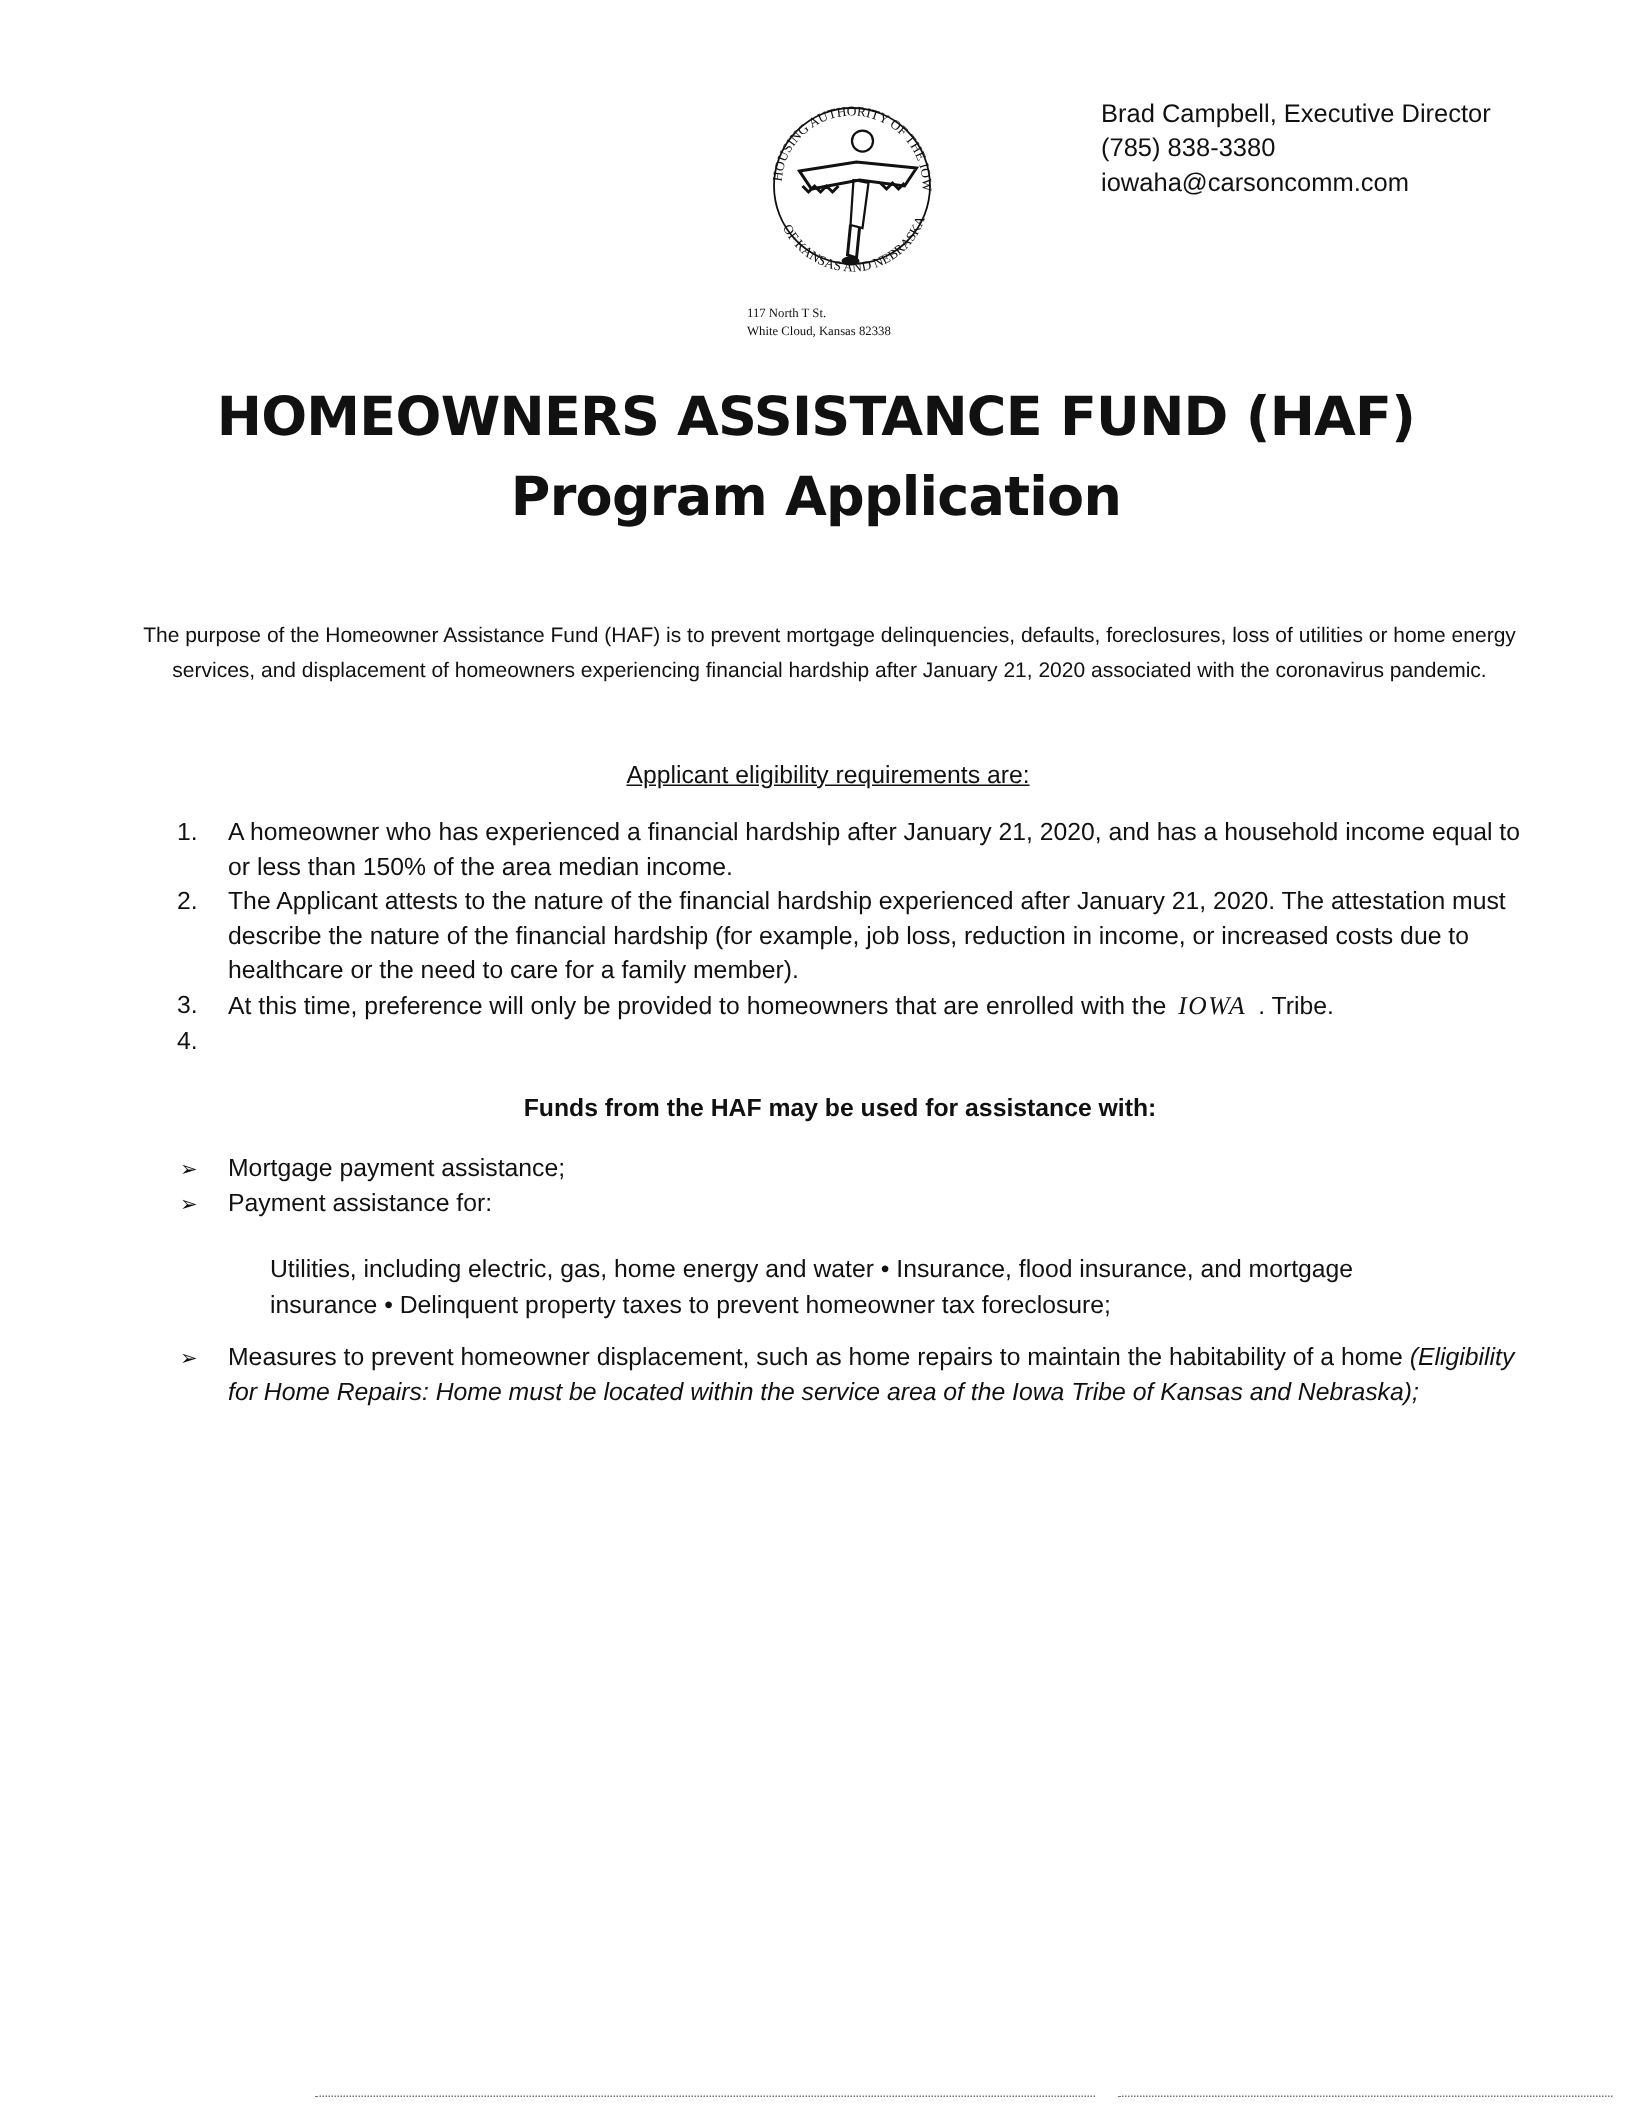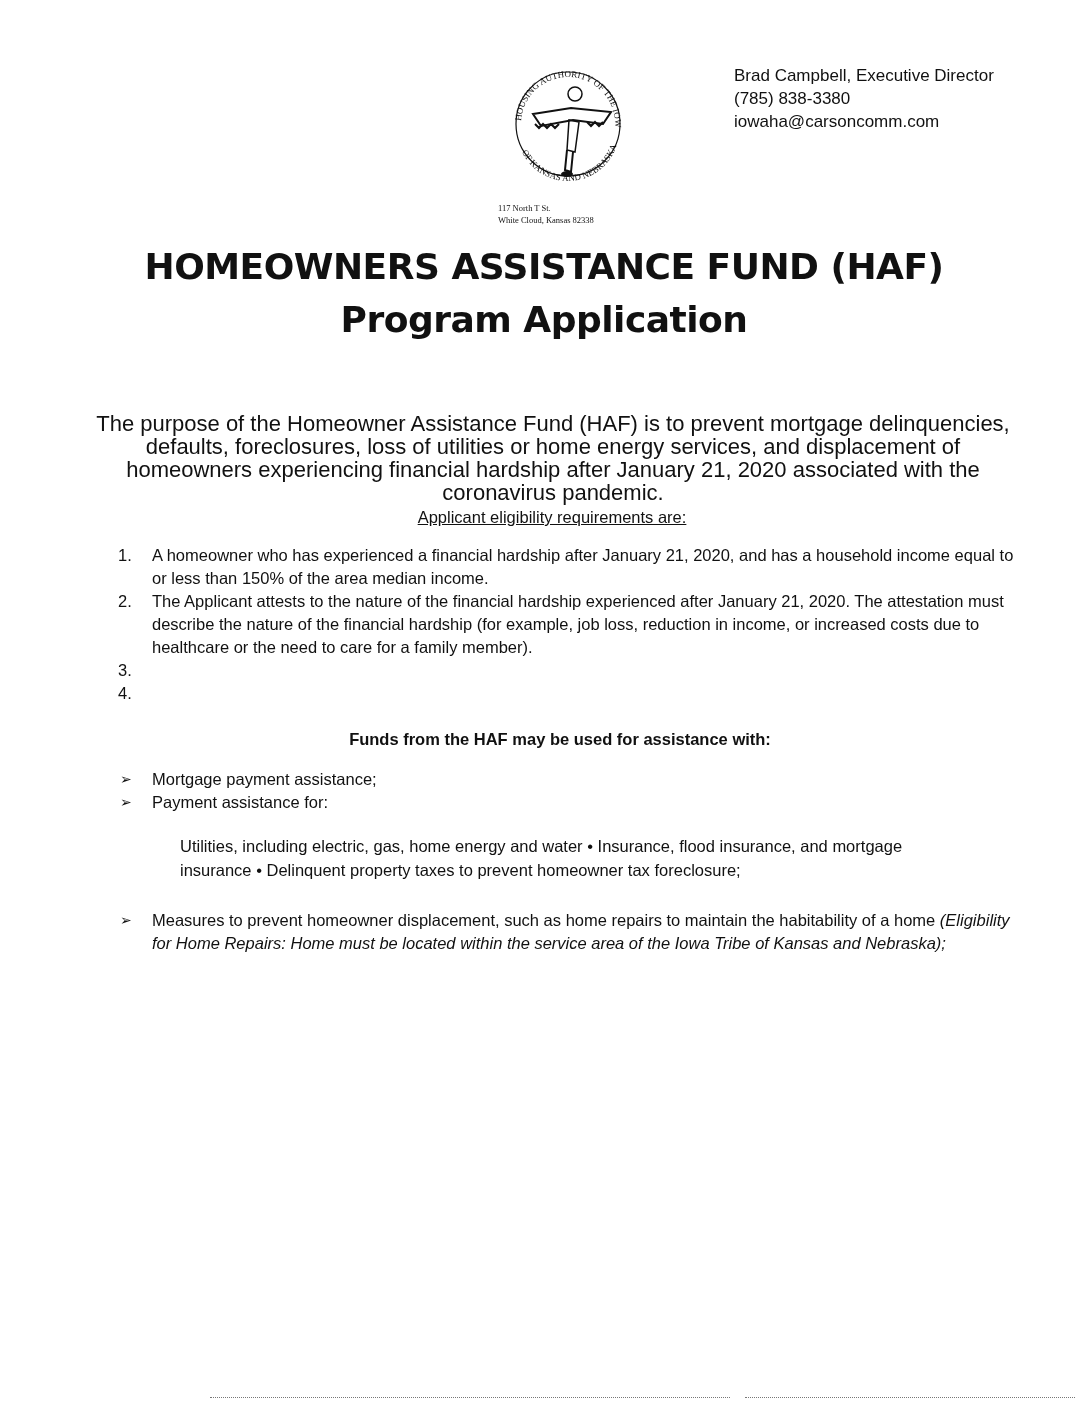--- a/index.html
+++ b/index.html
@@ -2,31 +2,31 @@
 <html><head>
 <meta charset="utf-8">
 <style>
   html, body { margin:0; padding:0; background:#ffffff; }
   body { width:1088px; height:1408px; position:relative; overflow:hidden; color:#111; font-family:"Liberation Sans", sans-serif; }
   .abs { position:absolute; }
   #logo { left:498px; top:52px; width:150px; height:180px; }
   #logo svg { width:130px; height:150px; display:block; margin-left:5px; }
   .addr { font-family:"Liberation Serif", serif; font-size:8.5px; text-align:left; width:150px; line-height:12px; }
   #contact { left:734px; top:64px; font-size:17px; line-height:23px; }
-  #title { left:0; width:1088px; top:240px; text-align:center; font-family:"DejaVu Sans", sans-serif; font-weight:bold; font-size:36px; line-height:53px; letter-spacing:-0.5px; }
-  #purpose { left:88px; width:930px; top:412px; text-align:center; font-size:22px; line-height:23px; }
+  #title { left:0; width:1088px; top:252px; text-align:center; font-family:"DejaVu Sans", sans-serif; font-weight:bold; font-size:36px; line-height:53px; letter-spacing:-0.5px; }
+  #purpose { left:88px; width:930px; top:412px; text-align:center; font-size:14px; line-height:23px; }
   #elig-heading { left:0; width:1104px; top:508px; text-align:center; font-size:16.5px; text-decoration:underline; }
   #elig-list { left:118px; top:544px; width:900px; font-size:16.5px; line-height:23px; }
   .li { display:flex; }
   .num { width:34px; flex:none; }
   .hand { font-family:"Liberation Serif", serif; font-style:italic; font-size:17px; margin:0 8px; letter-spacing:1px; }
   #funds-heading { left:0; width:1120px; top:730px; text-align:center; font-weight:bold; font-size:16.5px; }
   #funds-list { left:120px; top:768px; width:900px; font-size:16.5px; line-height:23px; }
   .arrow { width:32px; flex:none; font-size:14px; }
-  .sub { margin-left:60px; margin-top:20px; margin-bottom:27px; width:780px; line-height:24px; }
+  .sub { margin-left:60px; margin-top:20px; margin-bottom:12px; width:780px; line-height:24px; }
   .ital { font-style:italic; }
   .footer-dots { top:1397px; height:2px; border-top:1px dotted #777; }
 </style>
 </head>
 <body>
 
 <div id="logo" class="abs">
   <svg viewBox="0 0 130 150">
     <defs>
       <path id="ringTop" d="M18,72 A47,47 0 1,1 112,72"></path>
@@ -66,20 +66,23 @@
   <div class="li">
     <span class="num">1.</span>
     <span>A homeowner who has experienced a financial hardship after January 21, 2020, and has a household income equal to or less than 150% of the area median income.</span>
   </div>
   <div class="li">
     <span class="num">2.</span>
     <span>The Applicant attests to the nature of the financial hardship experienced after January 21, 2020. The attestation must describe the nature of the financial hardship (for example, job loss, reduction in income, or increased costs due to healthcare or the need to care for a family member).</span>
   </div>
   <div class="li">
     <span class="num">3.</span>
+    <span>
+      <span>At this time, preference will only be provided to homeowners that are enrolled with the</span><span class="hand">IOWA</span><span>. Tribe.</span>
+    </span>
   </div>
   <div class="li">
     <span class="num">4.</span>
   </div>
 </div>
 
 <div id="funds-heading" class="abs">Funds from the HAF may be used for assistance with:</div>
 
 <div id="funds-list" class="abs">
   <div class="li">

